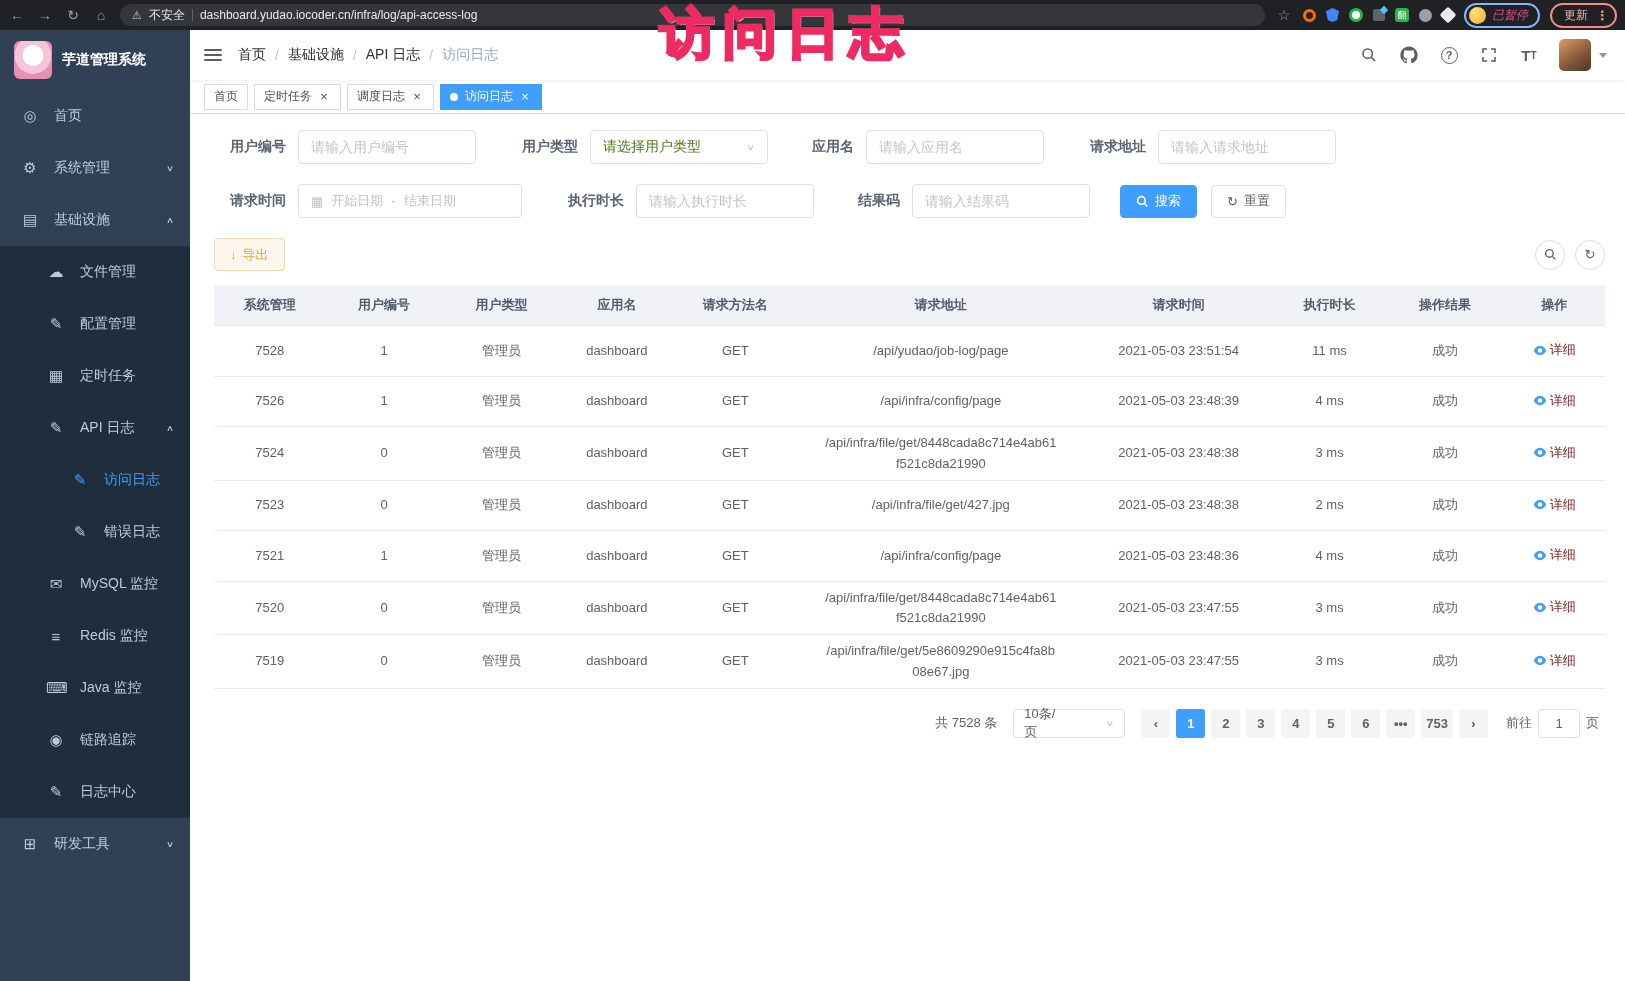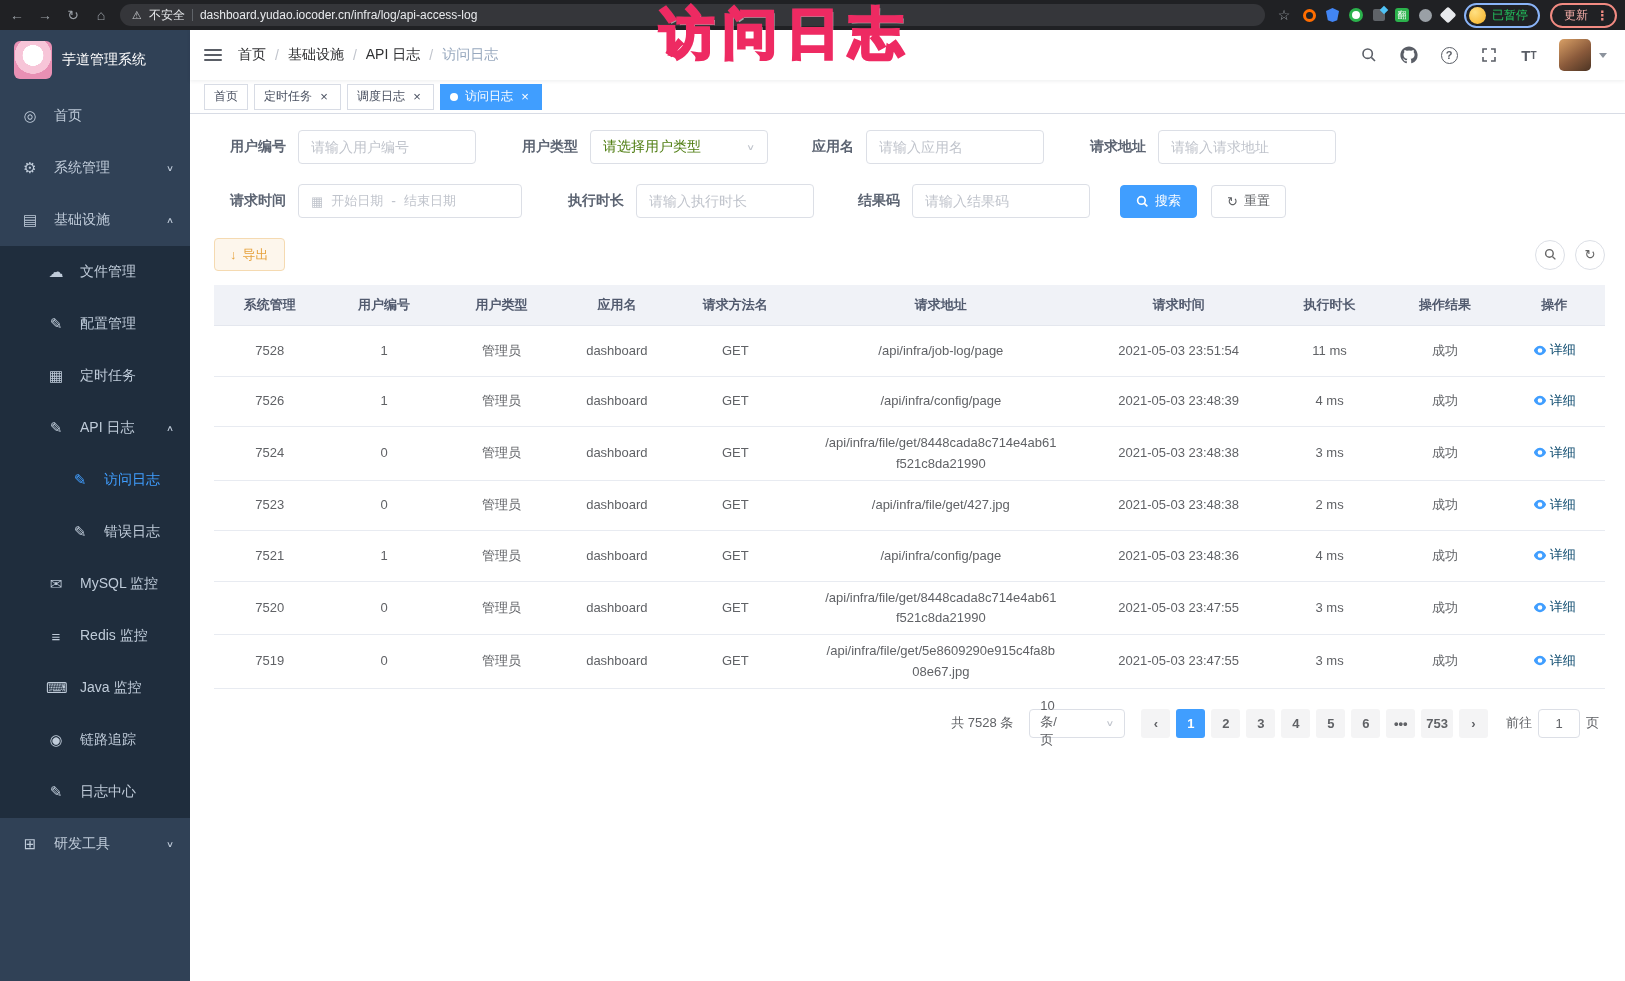--- a/index.html
+++ b/index.html
@@ -21,39 +21,39 @@
     clip-path:polygon(50% 0,100% 22%,86% 88%,50% 100%,14% 88%,0 22%); }
   .ext-circle-green { width:14px; height:14px; border-radius:50%; background:#fff; border:3px solid #2bb24c; }
   .ext-puzzle { width:12px; height:12px; background:#5f6368; border-radius:2px; position:relative; }
   .ext-puzzle::after { content:""; position:absolute; right:-2px; top:-2px; width:6px; height:6px;
     background:#4fc3f7; transform:rotate(45deg); }
   .ext-trans { width:14px; height:14px; background:#2bb24c; border-radius:3px; color:#fff;
     font-size:9px; line-height:14px; text-align:center; }
   .ext-grey { width:13px; height:13px; border-radius:50%; background:#9aa0a6; }
   .ext-pin { width:12px; height:12px; background:#e8eaed; transform:rotate(45deg); border-radius:2px; }
   .paused-pill { flex:none; display:flex; align-items:center; gap:6px; border:2px solid #8ab4f8;
-    border-radius:13px; padding:2px 10px 2px 3px; color:#22c55e; font-size:12px; cursor:pointer; }
+    border-radius:13px; padding:2px 10px 2px 3px; color:#ec4899; font-size:12px; cursor:pointer;font-style:italic; }
   .emoji-dot { width:17px; height:17px; border-radius:50%;
     background:radial-gradient(circle at 35% 30%,#ffe082,#f6b024); }
   .update-pill { flex:none; display:flex; align-items:center; gap:8px; border:2px solid #f28b82;
     border-radius:13px; padding:2px 6px 2px 12px; color:#f6aea9; font-size:12px; cursor:pointer; }
   .kebab { color:#f28b82; font-weight:bold; letter-spacing:0; font-size:13px; }
 
   
   .watermark { position:absolute; left:660px; top:-2px; z-index:50; pointer-events:none;
     font-size:54px; font-weight:800; letter-spacing:9px; color:#ff6d96;
     -webkit-text-stroke:3px #ee2a62; text-shadow:0 0 2px #fff,2px 2px 0 rgba(255,255,255,.55); }
 
   
   .app { display:flex; height:951px; }
   .sidebar { width:190px; flex:none; background:#304156; overflow:hidden; }
   .logo { height:60px; display:flex; align-items:center; gap:10px; padding:0 14px; cursor:pointer; }
   .logo-img { width:38px; height:38px; border-radius:6px; flex:none;
     background:radial-gradient(circle at 50% 38%,#fff 0 34%,#f7c5d8 35% 60%,#e890b4 61%); }
-  .logo-title { color:#fff; font-size:14px; font-weight:normal; }
+  .logo-title { color:#fff; font-size:14px; font-weight:bold; }
   .menu-item { height:52px; display:flex; align-items:center; padding:0 16px 0 20px;
     font-size:14px; color:#bfcbd9; cursor:pointer; }
   .menu-item.lvl2 { padding-left:46px; background:#1f2d3d; }
   .menu-item.lvl3 { padding-left:70px; background:#1f2d3d; }
   .menu-item.active { color:#409eff; }
   .micon { width:20px; margin-right:14px; font-size:15px; text-align:center; }
   .arrow { margin-left:auto; font-size:11px; transform:scaleY(.75); color:#bfcbd9; }
 
   .main { flex:1; display:flex; flex-direction:column; min-width:0; background:#fff; }
 
@@ -128,29 +128,29 @@
   .log-table th { background:#f0f2f7; color:#515a6e; font-weight:bold; padding:11px 4px;
     border-bottom:1px solid #e4e7ee; }
   .log-table td { padding:14px 6px; text-align:center; border-bottom:1px solid #e8ebf1;
     word-break:break-all; line-height:1.55; }
   .log-table th:nth-child(1){width:110px} .log-table th:nth-child(2){width:116px}
   .log-table th:nth-child(3){width:116px} .log-table th:nth-child(4){width:112px}
   .log-table th:nth-child(5){width:122px} .log-table th:nth-child(6){width:284px}
   .log-table th:nth-child(7){width:186px} .log-table th:nth-child(8){width:112px}
   .log-table th:nth-child(9){width:116px} .log-table th:nth-child(10){width:100px}
   .col-url { padding:6px 28px !important; }
-  .detail-link { color:#0c4a6e; text-decoration:none; cursor:pointer; display:inline-flex;
+  .detail-link { color:#7f1d1d; text-decoration:none; cursor:pointer; display:inline-flex;
     align-items:center; gap:3px; }
   .detail-link svg { fill:#409eff; }
 
   
   .pagination { display:flex; align-items:center; justify-content:flex-end; gap:6px;
     padding:20px 6px 0 0; font-size:13px; color:#606266; }
   .pg-total { margin-right:10px; }
-  .pg-size { width:96px; height:29px; border:1px solid #dcdfe6; border-radius:4px; display:flex;
+  .pg-size { width:112px; height:29px; border:1px solid #dcdfe6; border-radius:4px; display:flex;
     align-items:center; justify-content:space-between; padding:0 10px; cursor:pointer; margin-right:10px;gap:47px; }
   .pg-btn { min-width:29px; height:29px; border:none; border-radius:3px; background:#f4f4f5;
     color:#606266; font-size:13px; font-weight:600; cursor:pointer; padding:0 5px;
     font-family:inherit; }
   .pg-btn.active { background:#409eff; color:#fff; }
   .pg-goto-label { margin-left:12px; }
   .pg-goto-input { width:42px; height:29px; border:1px solid #dcdfe6; border-radius:4px;
     text-align:center; font:inherit; color:#606266; outline:none; }
 </style>
 </head>
@@ -442,21 +442,21 @@
               <th>操作</th>
           </tr>
         </thead>
         <tbody>
           <tr>
               <td>7528</td>
               <td>1</td>
               <td>管理员</td>
               <td>dashboard</td>
               <td>GET</td>
-              <td class="col-url">/api/infra/job-log/page</td>
+              <td class="col-url">/api/yudao/job-log/page</td>
               <td>2021-05-03 23:51:54</td>
               <td>11 ms</td>
               <td>成功</td>
               <td><a class="detail-link">
                 <svg width="14" height="11" viewBox="0 0 24 18">
                   <path d="M12 1C6 1 1.7 7.1 1.7 9S6 17 12 17s10.3-6.1 10.3-8S18 1 12 1zm0 12a4 4 0 1 1 0-8 4 4 0 0 1 0 8z"></path>
                   </svg>
                 <span>详细</span>
               </a></td>
             </tr>

